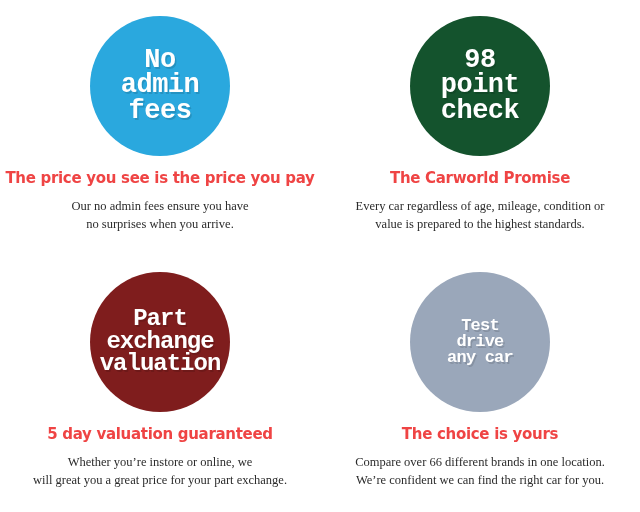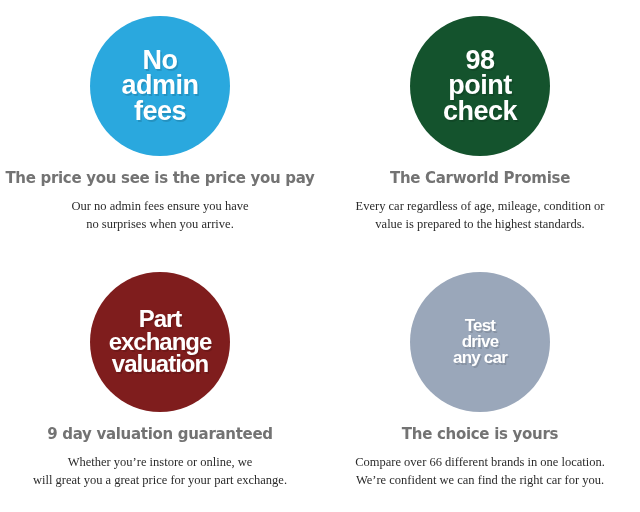--- a/index.html
+++ b/index.html
@@ -38,21 +38,21 @@
     margin-top: 16px;
     display: flex;
     align-items: center;
     justify-content: center;
     flex: 0 0 auto;
     position: relative;
   }
 
   .badge-text {
     color: #ffffff;
-    font-family: Liberation Sans, sans-serif;
+    font-family: Liberation Mono, monospace;
     font-weight: bold;
     text-align: center;
     line-height: 0.94;
     letter-spacing: -0.5px;
     text-shadow: 1.5px 1.5px 0 rgba(0,0,0,0.13);
     white-space: pre-line;
     padding: 0;
     margin: 0;
   }
 
@@ -60,21 +60,21 @@
   .card-2 .badge-text { font-size: 27px; }
   .card-3 .badge-text { font-size: 24px; letter-spacing: -1px; }
   .card-4 .badge-text { font-size: 17px; letter-spacing: -0.8px; }
 
   
   .headline {
     margin-top: 14px;
     font-family: "DejaVu Sans", sans-serif;
     font-size: 15px;
     font-weight: bold;
-    color: #737373;
+    color: #ef4444;
     text-align: center;
     letter-spacing: -0.3px;
     line-height: 1.1;
   }
 
   
   .body-copy {
     margin-top: 10px;
     font-family: Liberation Serif, serif;
     font-size: 12.5px;
@@ -111,21 +111,21 @@
     <div class="body-copy">Every car regardless of age, mileage, condition or
 value is prepared to the highest standards.</div>
   </div>
 
   <div class="benefit-card card-3">
     <div class="badge" style="background-color: #7f1d1d;">
       <div class="badge-text">Part
 exchange
 valuation</div>
     </div>
-    <div class="headline">9 day valuation guaranteed</div>
+    <div class="headline">5 day valuation guaranteed</div>
     <div class="body-copy">Whether you’re instore or online, we
 will great you a great price for your part exchange.</div>
   </div>
 
   <div class="benefit-card card-4">
     <div class="badge" style="background-color: rgb(154, 167, 186);">
       <div class="badge-text">Test
 drive
 any car</div>
     </div>

